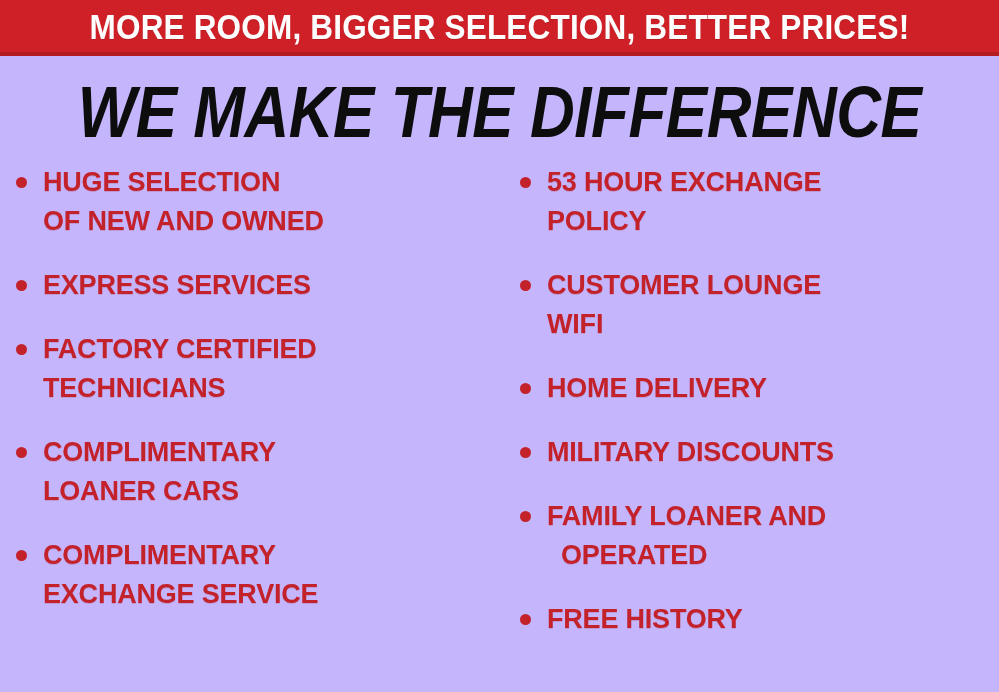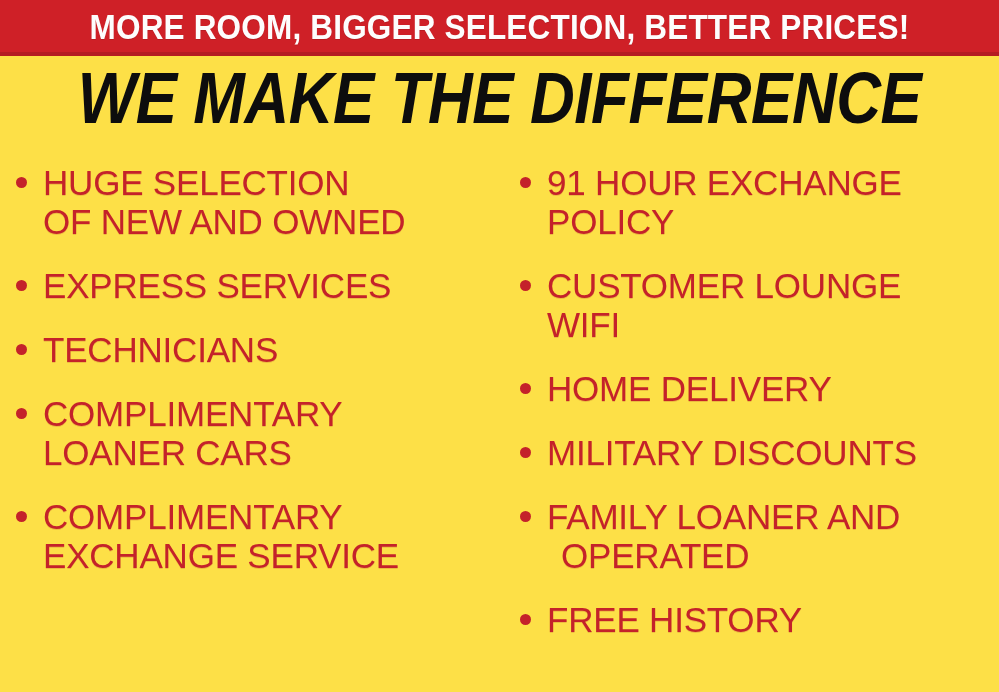--- a/index.html
+++ b/index.html
@@ -11,21 +11,21 @@
     height: 692px;
     background: #ffffff;
     font-family: "Liberation Sans", sans-serif;
     overflow: hidden;
   }
 
   #poster {
     position: relative;
     width: 999px;
     height: 692px;
-    background: #fde047;
+    background: #c4b5fd;
     overflow: hidden;
   }
 
   
   .top-banner {
     position: absolute;
     left: 0;
     top: 0;
     width: 999px;
     height: 52px;
@@ -49,21 +49,21 @@
   }
 
   
   .headline-wrap {
     position: absolute;
     left: 0;
     top: 62px;
     width: 999px;
     height: 86px;
     display: flex;
-    align-items: flex-start;
+    align-items: flex-end;
     justify-content: center;
   }
   .headline {
     color: #0d0d0d;
     font-family: "Liberation Sans", sans-serif;
     font-weight: bold;
     font-style: italic;
     font-size: 72px;
     line-height: 72px;
     letter-spacing: -0.5px;
@@ -110,22 +110,22 @@
     height: 11px;
     border-radius: 50%;
     background: #c4222a;
     margin-top: 14px;
     margin-right: 16px;
   }
   .bullet-text {
     flex: 1 1 auto;
     color: #c4222a;
     font-family: "Liberation Sans", sans-serif;
-    font-weight: normal;
-    font-size: 35px;
+    font-weight: bold;
+    font-size: 27px;
     line-height: 39px;
     letter-spacing: -0.2px;
     white-space: pre-line;
     text-shadow: 0 1px 0 rgba(160,30,35,0.18);
   }
   
   .line2 {
     display: block;
   }
   .line2.pad {
@@ -151,36 +151,36 @@
       <div class="bullet-item">
         <span class="bullet-dot"></span>
         <span class="bullet-text"><span>HUGE SELECTION</span><span class="line2">OF NEW AND OWNED</span></span>
       </div>
       <div class="bullet-item">
         <span class="bullet-dot"></span>
         <span class="bullet-text"><span>EXPRESS SERVICES</span></span>
       </div>
       <div class="bullet-item">
         <span class="bullet-dot"></span>
-        <span class="bullet-text"><span class="line2">TECHNICIANS</span></span>
+        <span class="bullet-text"><span>FACTORY CERTIFIED</span><span class="line2">TECHNICIANS</span></span>
       </div>
       <div class="bullet-item">
         <span class="bullet-dot"></span>
         <span class="bullet-text"><span>COMPLIMENTARY</span><span class="line2">LOANER CARS</span></span>
       </div>
       <div class="bullet-item">
         <span class="bullet-dot"></span>
         <span class="bullet-text"><span>COMPLIMENTARY</span><span class="line2">EXCHANGE SERVICE</span></span>
       </div>
     </div>
 
     <div class="col col-right">
       <div class="bullet-item">
         <span class="bullet-dot"></span>
-        <span class="bullet-text"><span>91 HOUR EXCHANGE</span><span class="line2">POLICY</span></span>
+        <span class="bullet-text"><span>53 HOUR EXCHANGE</span><span class="line2">POLICY</span></span>
       </div>
       <div class="bullet-item">
         <span class="bullet-dot"></span>
         <span class="bullet-text"><span>CUSTOMER LOUNGE</span><span class="line2">WIFI</span></span>
       </div>
       <div class="bullet-item">
         <span class="bullet-dot"></span>
         <span class="bullet-text"><span>HOME DELIVERY</span></span>
       </div>
       <div class="bullet-item">

